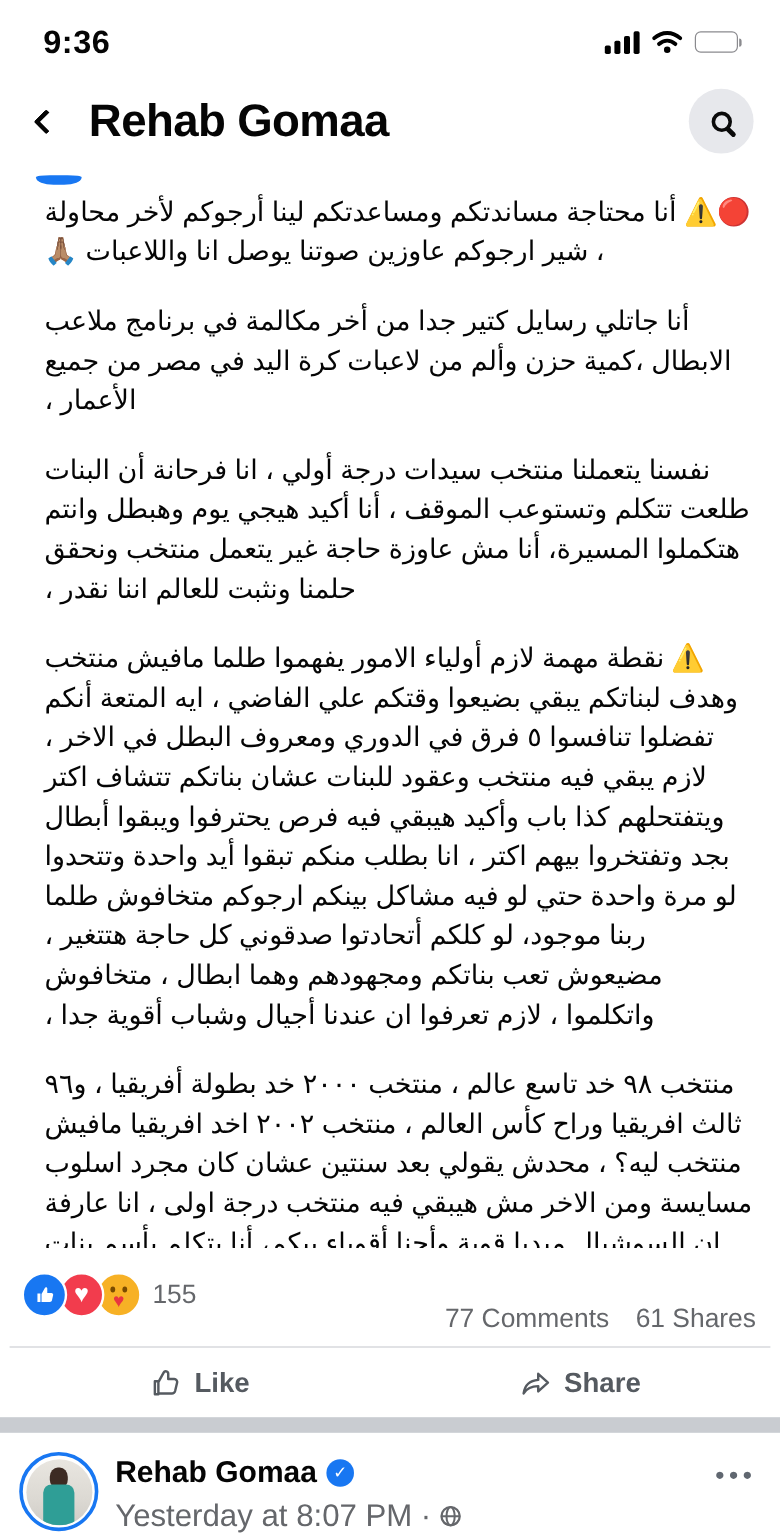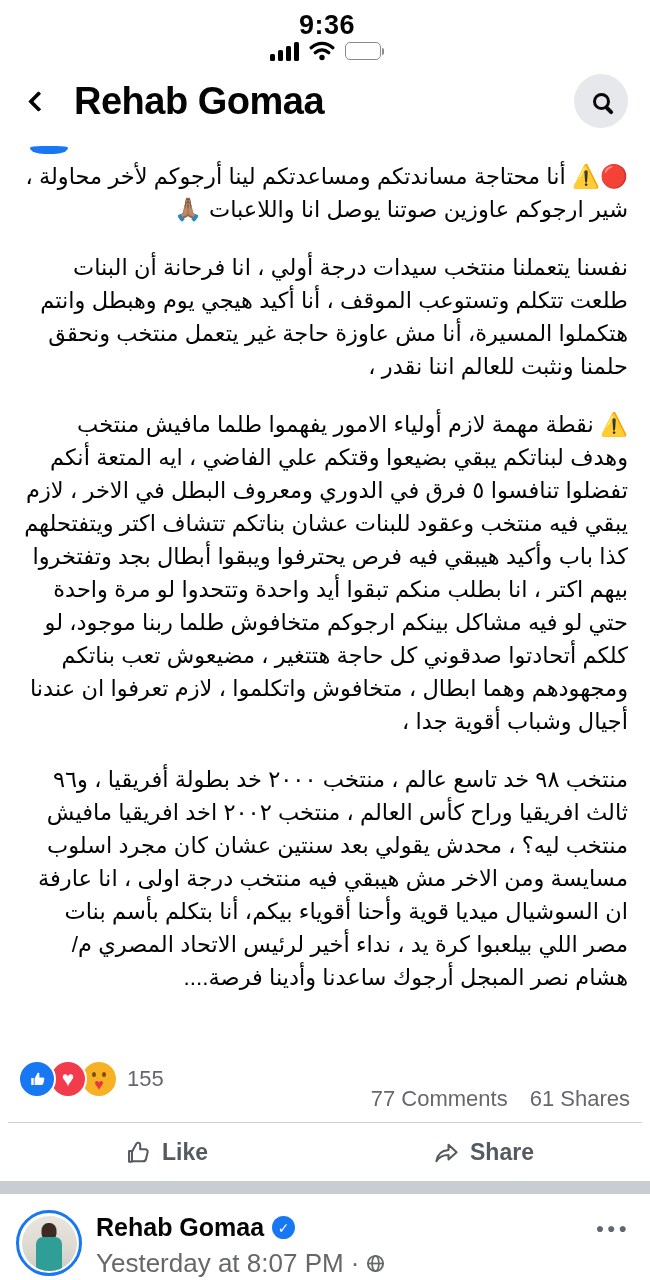--- a/index.html
+++ b/index.html
@@ -1,21 +1,21 @@
 <!DOCTYPE html>
 <html><head>
 <meta charset="utf-8">
 <style>
   * { margin:0; padding:0; box-sizing:border-box; }
   html,body { width:650px; height:1280px; background:#fff; overflow:hidden;
     font-family:"Liberation Sans","DejaVu Sans",sans-serif; color:#050505; }
 
   
   .status-bar { height:60px; display:flex; align-items:center; justify-content:space-between;
-    padding:10px 32px 0 36px;flex-direction:column; }
+    padding:10px 32px 0 36px; }
   .sb-time { font-size:27px; font-weight:700; letter-spacing:.5px; }
   .sb-icons { display:flex; align-items:center; gap:10px; }
   .signal { display:flex; align-items:flex-end; gap:3px; height:20px; }
   .signal i { display:block; width:5px; background:#000; border-radius:1.5px; }
   .signal i:nth-child(1){height:7px}.signal i:nth-child(2){height:11px}
   .signal i:nth-child(3){height:15px}.signal i:nth-child(4){height:19px}
   .battery { display:flex; align-items:center; }
   .bat-body { width:36px; height:18px; border:1.5px solid #8a8a8e; border-radius:5px; padding:2px; }
   .bat-fill { width:100%; height:100%; background:#000; border-radius:2.5px; }
   .bat-tip { width:2.5px; height:7px; background:#8a8a8e; border-radius:0 2px 2px 0; margin-left:1px; }
@@ -29,22 +29,22 @@
   .search-btn { width:54px; height:54px; border-radius:50%; background:#e7e8ec; border:none;
     display:flex; align-items:center; justify-content:center; cursor:pointer; }
   .magnifier { width:17px; height:17px; border:3.5px solid #0a0a0a; border-radius:50%; position:relative; }
   .magnifier::after { content:""; position:absolute; width:4px; height:10px; background:#0a0a0a;
     border-radius:2px; right:-4px; bottom:-8px; transform:rotate(-45deg); }
 
   .blue-dash { position:absolute; left:30px; top:146px; width:38px; height:8px;
     border-radius:40% 40% 50% 50% / 30% 30% 100% 100%; }
 
   
-  .post-text { direction:rtl; text-align:right; padding:18px 22px 0 22px;
-    font-size:22.5px; line-height:33px; height:898px; overflow:hidden; }
+  .post-text { direction:rtl; text-align:left; padding:18px 22px 0 22px;
+    font-size:22.5px; line-height:33px; height:898px; overflow:hidden;margin-left:15px; }
   .post-text p { margin-bottom:25px; }
 
   
   .engagement { display:flex; align-items:center; justify-content:space-between;
     padding:6px 20px 10px 18px; direction:ltr; }
   .react-cluster { display:flex; align-items:center; cursor:pointer; }
   .react-icon { width:38px; height:38px; border-radius:50%; border:2.5px solid #fff;
     display:flex; align-items:center; justify-content:center; position:relative; }
   .react-icon + .react-icon { margin-left:-7px; }
   .react-like { z-index:3; }
@@ -118,20 +118,21 @@
   <div class="page-title">Rehab Gomaa</div>
   <button class="search-btn">
     <span class="magnifier"></span>
   </button>
 </div>
 
 <div class="blue-dash" id="blueDash" style="background: rgb(24, 119, 242);"></div>
 
 <div class="post-text">
   <p>🔴⚠️ أنا محتاجة مساندتكم ومساعدتكم لينا أرجوكم لأخر محاولة ، شير ارجوكم عاوزين صوتنا يوصل انا واللاعبات 🙏🏽</p>
+  <p>أنا جاتلي رسايل كتير جدا من أخر مكالمة في برنامج ملاعب الابطال ،كمية حزن وألم من لاعبات كرة اليد في مصر من جميع الأعمار ،</p>
   <p>نفسنا يتعملنا منتخب سيدات درجة أولي ، انا فرحانة أن البنات طلعت تتكلم وتستوعب الموقف ، أنا أكيد هيجي يوم وهبطل وانتم هتكملوا المسيرة، أنا مش عاوزة حاجة غير يتعمل منتخب ونحقق حلمنا ونثبت للعالم اننا نقدر ،</p>
   <p>⚠️ نقطة مهمة لازم أولياء الامور يفهموا طلما مافيش منتخب وهدف لبناتكم يبقي بضيعوا وقتكم علي الفاضي ، ايه المتعة أنكم تفضلوا تنافسوا ٥ فرق في الدوري ومعروف البطل في الاخر ، لازم يبقي فيه منتخب وعقود للبنات عشان بناتكم تتشاف اكتر ويتفتحلهم كذا باب وأكيد هيبقي فيه فرص يحترفوا ويبقوا أبطال بجد وتفتخروا بيهم اكتر ، انا بطلب منكم تبقوا أيد واحدة وتتحدوا لو مرة واحدة حتي لو فيه مشاكل بينكم ارجوكم متخافوش طلما ربنا موجود، لو كلكم أتحادتوا صدقوني كل حاجة هتتغير ، مضيعوش تعب بناتكم ومجهودهم وهما ابطال ، متخافوش واتكلموا ، لازم تعرفوا ان عندنا أجيال وشباب أقوية جدا ،</p>
   <p>منتخب ٩٨ خد تاسع عالم ، منتخب ٢٠٠٠ خد بطولة أفريقيا ، و٩٦ ثالث افريقيا وراح كأس العالم ، منتخب ٢٠٠٢ اخد افريقيا مافيش منتخب ليه؟ ، محدش يقولي بعد سنتين عشان كان مجرد اسلوب مسايسة ومن الاخر مش هيبقي فيه منتخب درجة اولى ، انا عارفة ان السوشيال ميديا قوية وأحنا أقوياء بيكم، أنا بتكلم بأسم بنات مصر اللي بيلعبوا كرة يد ، نداء أخير لرئيس الاتحاد المصري م/هشام نصر المبجل أرجوك ساعدنا وأدينا فرصة....</p>
 
 </div>
 
 <div class="engagement">
   <div class="react-cluster">
     <span class="react-icon react-like" id="likeIcon" style="background: rgb(24, 119, 242);">
       <svg width="20" height="20" viewBox="0 0 20 20">

